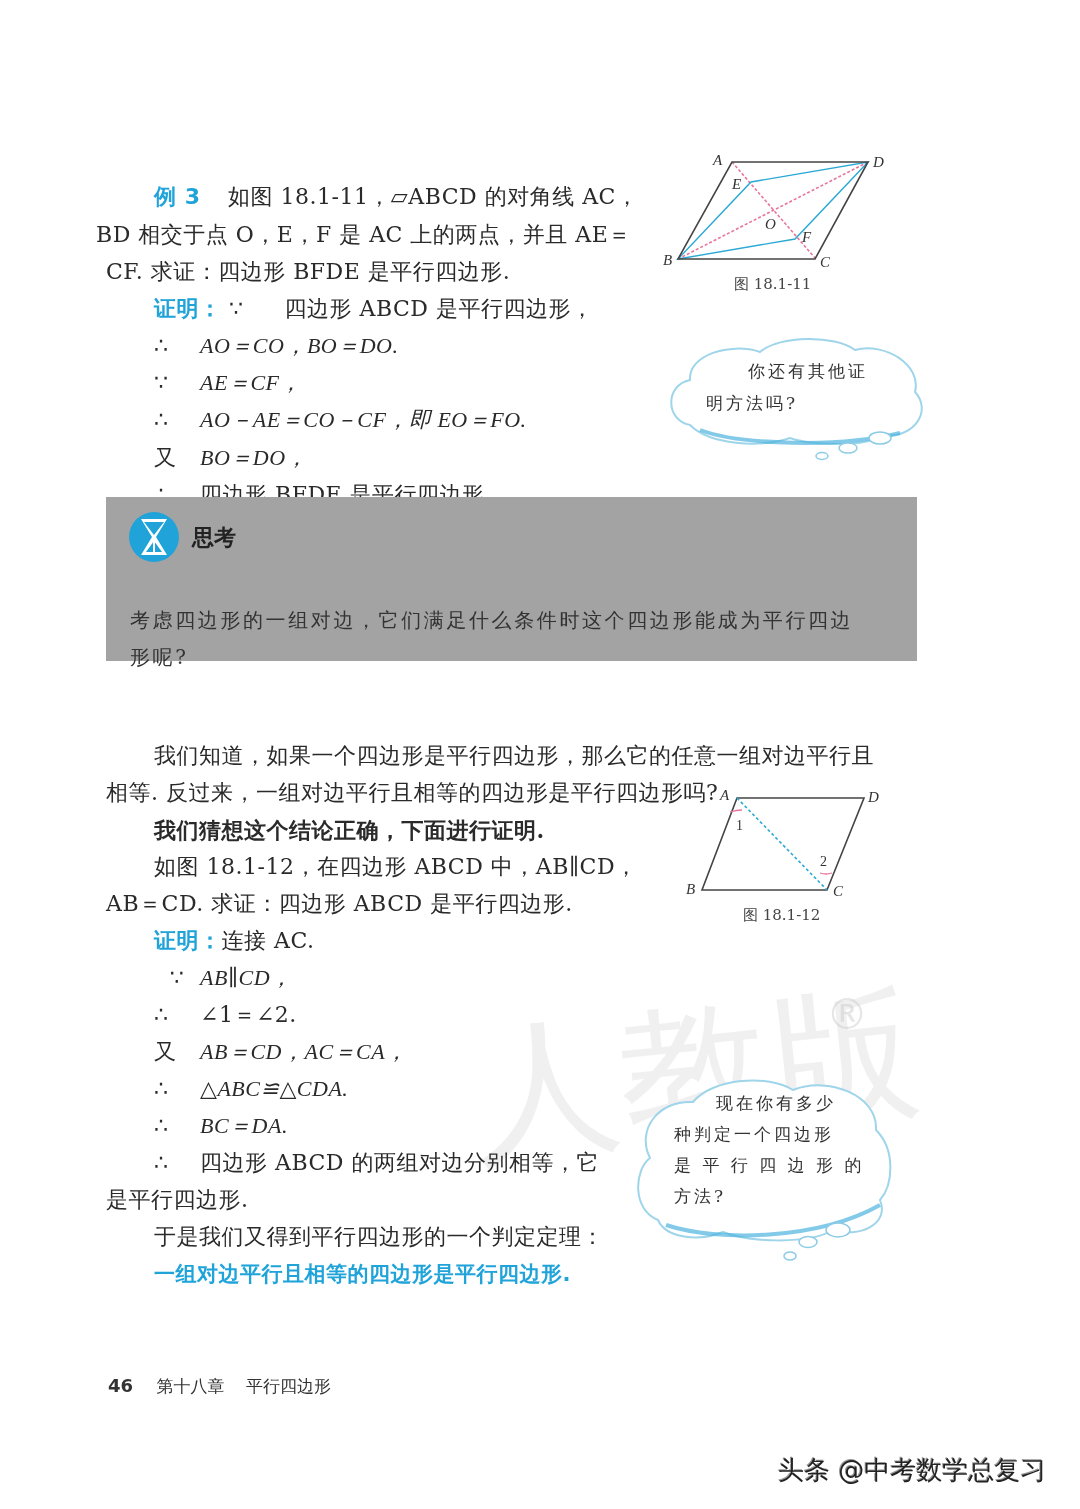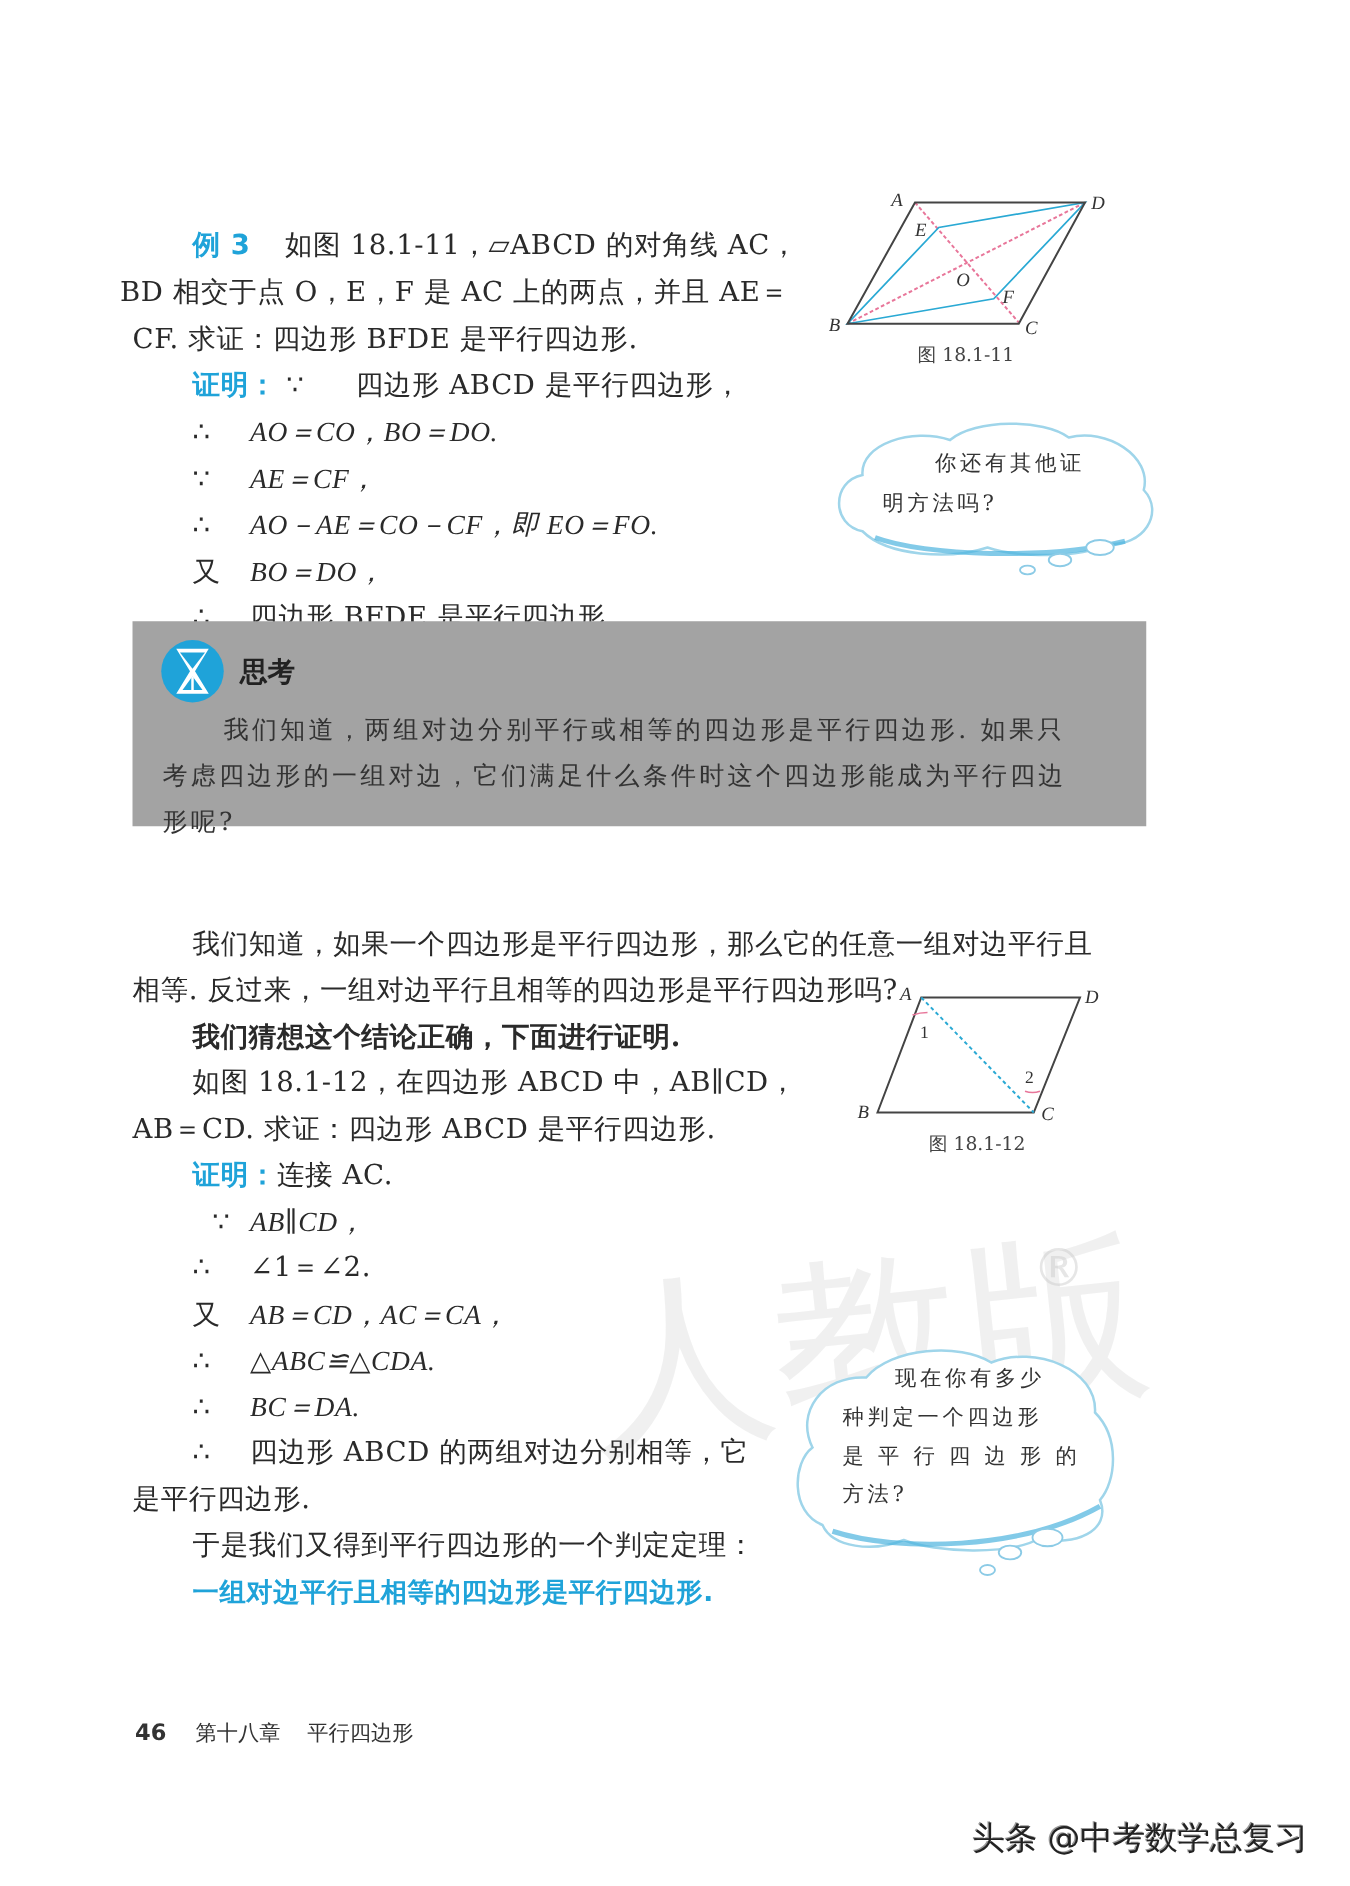--- a/index.html
+++ b/index.html
@@ -98,21 +98,20 @@
 
 <div class="think-box">
   <svg class="abs" style="left:22px; top:14px;" width="52" height="52" viewBox="0 0 52 52">
     <circle cx="26" cy="26" r="25" fill="#1fa3d9"></circle>
     <path d="M13,8 L39,8 L28,26 L39,44 L13,44 L24,26 Z" fill="#ffffff"></path>
     <path d="M16,11 L36,11 L26,24 Z" fill="#1fa3d9"></path>
     <path d="M26,30 L34,41 L18,41 Z" fill="#1fa3d9"></path>
     <line x1="26" y1="30" x2="26" y2="41" stroke="#fff" stroke-width="2"></line>
   </svg>
   <div class="abs bold-sans" style="left:86px; top:26px; font-size:22px; color:#222;">思考</div>
-  <div class="think-text" style="left:73px; top:68px;">我们知道，两组对边分别平行或相等的四边形是平行四边形. 如果只</div>
   <div class="think-text" style="left:24px; top:105px;">考虑四边形的一组对边，它们满足什么条件时这个四边形能成为平行四边</div>
   <div class="think-text" style="left:24px; top:142px;">形呢?</div>
 </div>
 
 <div class="line" style="left:154px; top:705px;">我们知道，如果一个四边形是平行四边形，那么它的任意一组对边平行且</div>
 <div class="line" style="left:106px; top:742px;">相等. 反过来，一组对边平行且相等的四边形是平行四边形吗?</div>
 <div class="line" style="left:154px; top:779px;font-weight:bold;">我们猜想这个结论正确，下面进行证明.</div>
 <div class="line" style="left:154px; top:816px;text-align:center;">如图 18.1-12，在四边形 ABCD 中，AB∥CD，</div>
 <div class="line" style="left:106px; top:853px;">AB＝CD. 求证：四边形 ABCD 是平行四边形.</div>
 

